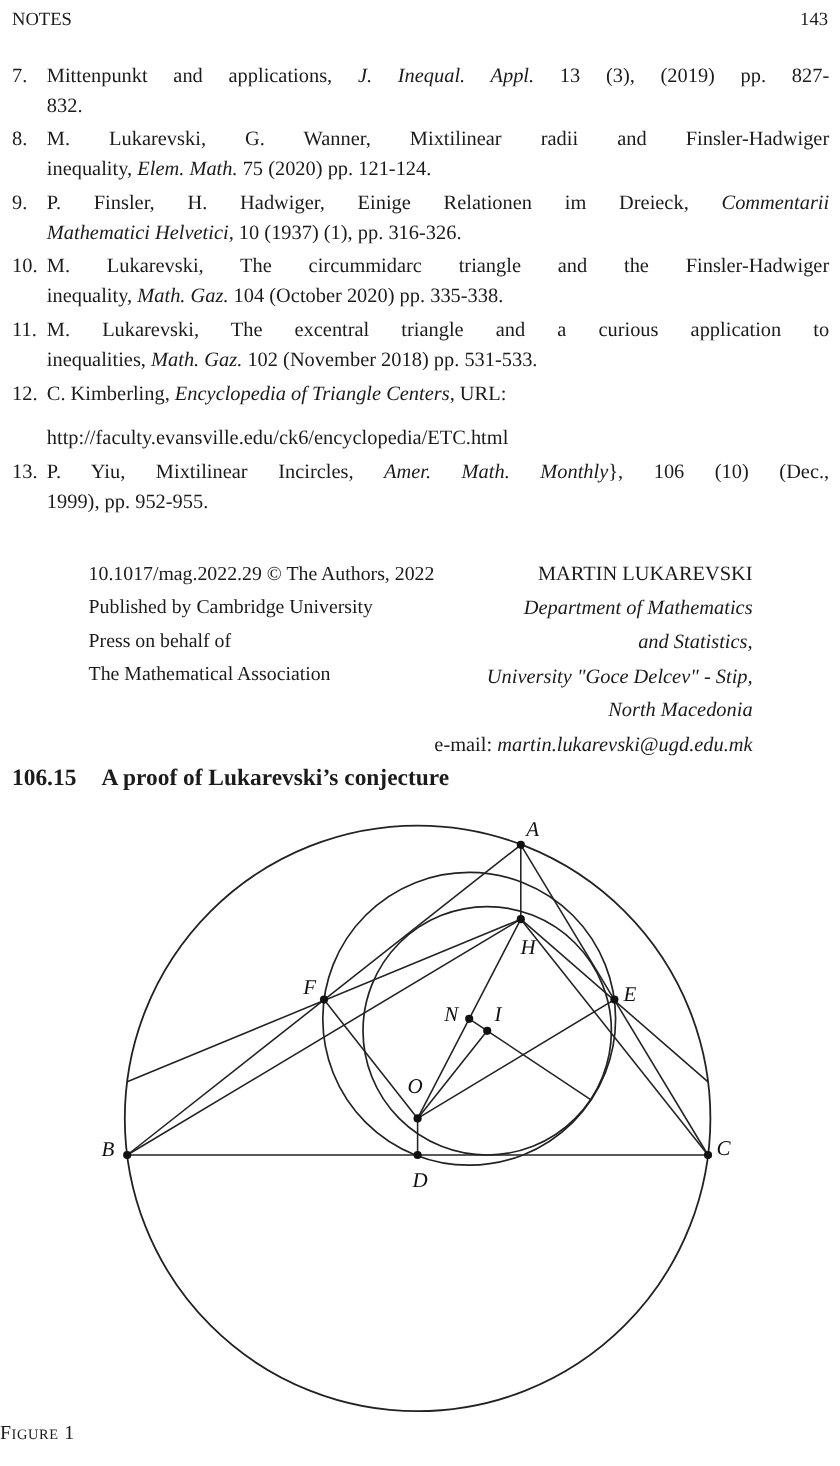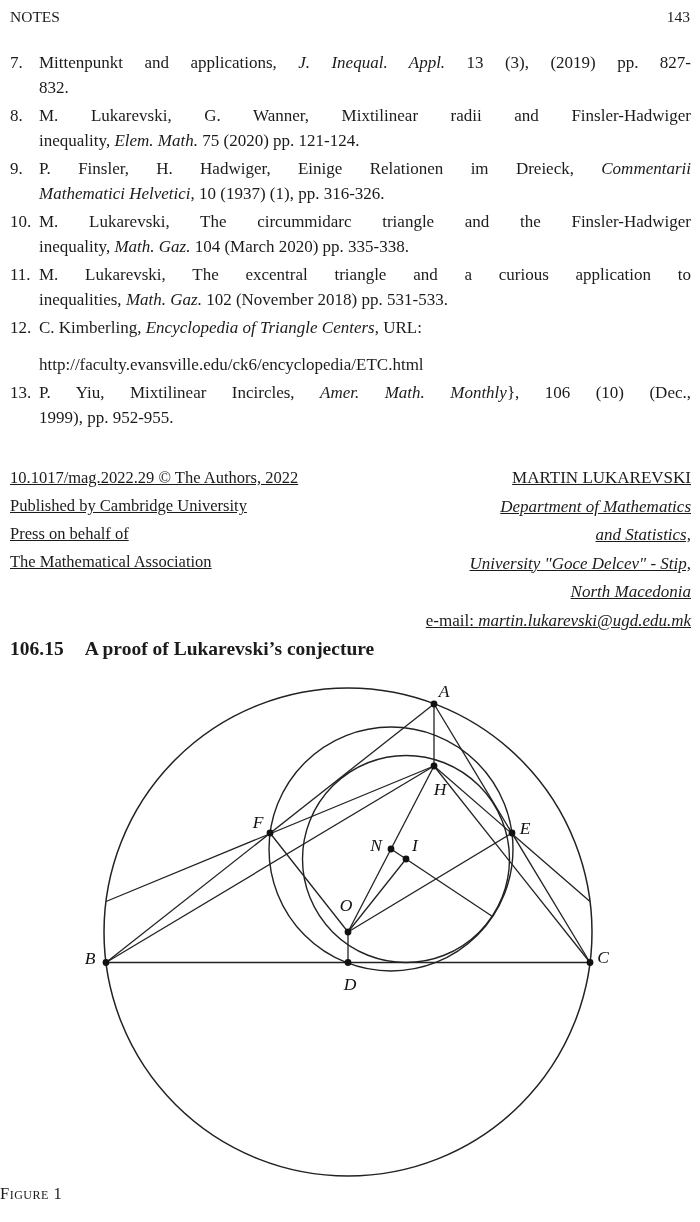--- a/index.html
+++ b/index.html
@@ -8,21 +8,21 @@
   .hdr{position:absolute;top:8px;left:10px;right:10px;display:flex;justify-content:space-between;
        font-size:15.5px;}
   .refs{position:absolute;top:50px;left:10px;right:9px;font-size:17px;line-height:25px;}
   .ref{position:relative;padding-left:29px;margin-bottom:3px;}
   .ref-num{position:absolute;left:0;top:0;}
   .ref-line{text-align:justify;text-align-last:justify;}
   .ref-line.nojust{text-align:center;text-align-last:left;}
   .ref-line.gap{margin-top:12px;}
   .ref-line .it{font-style:italic;}
   .ref-line .bd{font-weight:normal;}
-  .imprint-row{position:absolute;top:464px;left:10px;right:9px;display:flex;justify-content:space-between;text-decoration:underline;}
+  .imprint-row{position:absolute;top:464px;left:10px;right:9px;display:flex;justify-content:center;}
   .imprint{font-size:16.5px;line-height:28px;}
   .author{font-size:17px;line-height:28.5px;text-align:right;}
   .author .name{font-style:normal;}
   .author .it{font-style:italic;}
   .heading{position:absolute;top:638px;left:10px;font-size:19.5px;font-weight:bold;}
   .heading .num{margin-right:21px;}
   svg.fig{position:absolute;left:0;top:0;width:700px;height:1222px;}
   .fig-circle,.fig-line{fill:none;stroke:#222222;}
   .fig-dot{fill:#111111;stroke:none;}
   .fig-label{font-family:"Liberation Serif","DejaVu Serif",serif;font-style:italic;
@@ -92,21 +92,21 @@
         <div class="ref-line nojust"><span>inequality, </span><span class="it">Elem. Math.</span><span> </span><span class="bd">75</span><span> (2020) pp. 121-124.</span></div>
       </div>
       <div class="ref">
         <span class="ref-num">9.</span>
         <div class="ref-line"><span>P. Finsler, H. Hadwiger, Einige Relationen im Dreieck, </span><span class="it">Commentarii</span></div>
         <div class="ref-line nojust"><span class="it">Mathematici Helvetici</span><span>, </span><span class="bd">10</span><span> (1937) (1), pp. 316-326.</span></div>
       </div>
       <div class="ref">
         <span class="ref-num">10.</span>
         <div class="ref-line"><span>M. Lukarevski, The circummidarc triangle and the Finsler-Hadwiger</span></div>
-        <div class="ref-line nojust"><span>inequality, </span><span class="it">Math. Gaz.</span><span> </span><span class="bd">104</span><span> (March 2020) pp. 335-338.</span></div>
+        <div class="ref-line nojust"><span>inequality, </span><span class="it">Math. Gaz.</span><span> </span><span class="bd">104</span><span> (October 2020) pp. 335-338.</span></div>
       </div>
       <div class="ref">
         <span class="ref-num">11.</span>
         <div class="ref-line"><span>M. Lukarevski, The excentral triangle and a curious application to</span></div>
         <div class="ref-line nojust"><span>inequalities, </span><span class="it">Math. Gaz.</span><span> </span><span class="bd">102</span><span> (November 2018) pp. 531-533.</span></div>
       </div>
       <div class="ref">
         <span class="ref-num">12.</span>
         <div class="ref-line nojust"><span>C. Kimberling, </span><span class="it">Encyclopedia of Triangle Centers</span><span>, URL:</span></div>
         <div class="ref-line nojust gap"><span>http://faculty.evansville.edu/ck6/encyclopedia/ETC.html</span></div>

